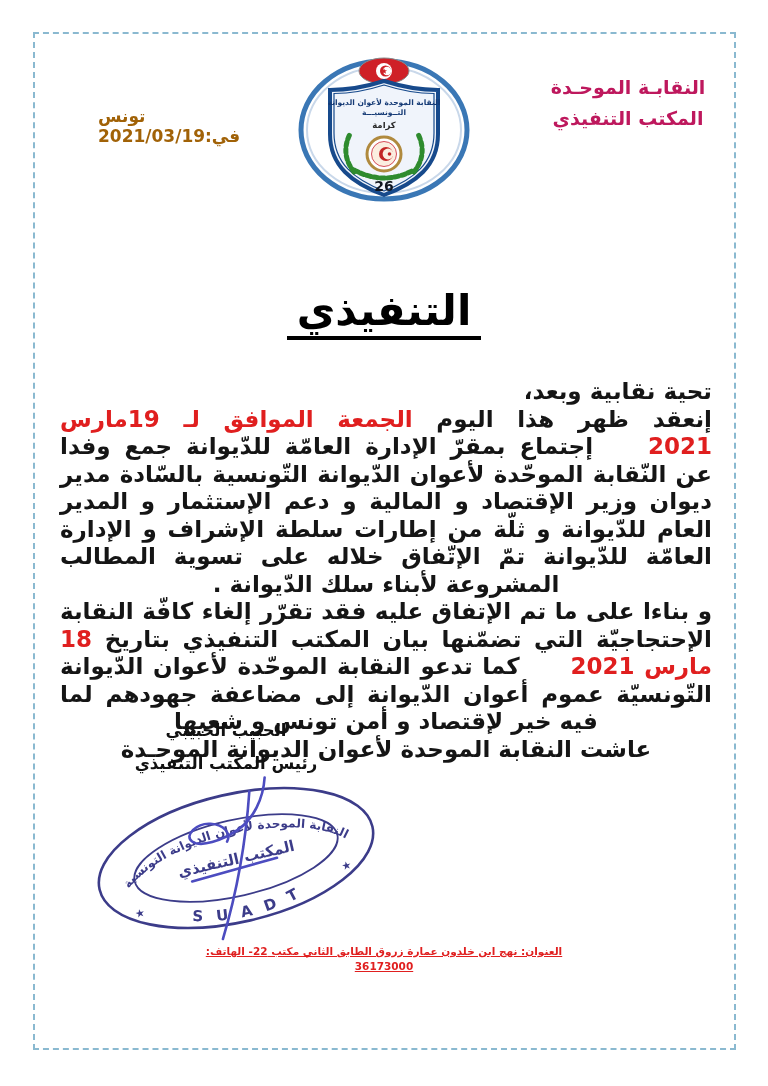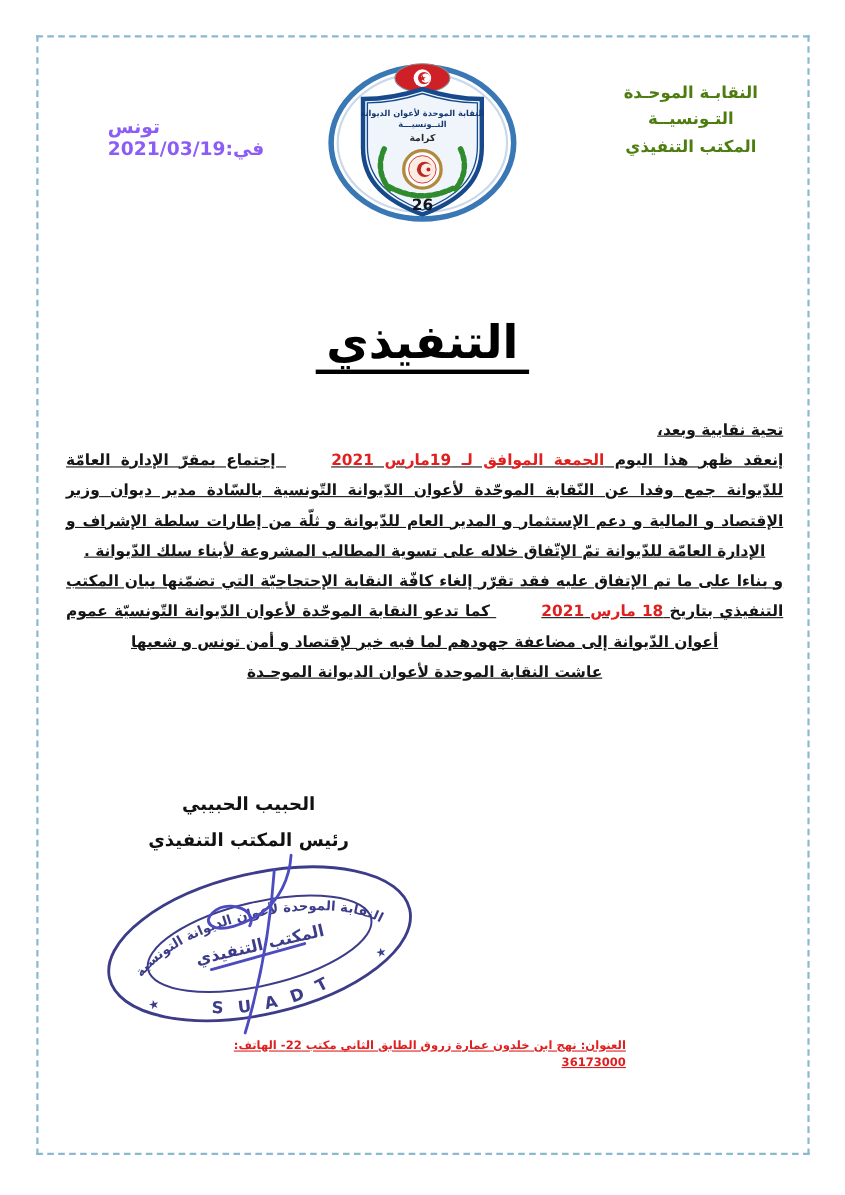--- a/index.html
+++ b/index.html
@@ -8,43 +8,43 @@
 
   .page-border {
     position: absolute; left: 33px; top: 32px; width: 703px; height: 1018px;
     border: 2px dashed var(--border-blue, #8ab9d0);
   }
 
   
   .org-name {
     position: absolute; right: 52px; top: 72px; width: 176px;
     direction: rtl; text-align: center;
-    font-weight: 700; font-size: 15px; line-height: 1.62; color: #4d7c0f;
+    font-weight: 700; font-size: 19px; line-height: 1.62; color: #be185d;
   }
   .date-line {
     position: absolute; left: 98px; top: 106px; width: 170px;
     direction: rtl; text-align: left;
-    font-weight: 700; font-size: 17px; color: #8b5cf6;
+    font-weight: 700; font-size: 17px; color: #a16207;
   }
   .logo-wrap { position: absolute; left: 298px; top: 54px; width: 172px; height: 148px; }
 
   
   .doc-title {
     position: absolute; left: 0; top: 288px; width: 100%;
     text-align: center; direction: rtl;
   }
   .doc-title span {
     display: inline-block; font-size: 42px; font-weight: 700; color: #000;
     border-bottom: 4px solid #000; padding: 0 10px 2px 10px; line-height: 1.1;
   }
 
   
   .body-text {
     position: absolute; left: 60px; top: 378px; width: 652px;
-    direction: rtl; font-weight: 700; font-size: 14px; line-height: 27.5px; color: #151515; text-decoration: underline;
+    direction: rtl; font-weight: 700; font-size: 23px; line-height: 27.5px; color: #151515;
   }
   .body-text .greeting { text-align: right; }
   .body-text .para { text-align: justify; text-align-last: center; }
   .body-text .slogan { text-align: center; }
   .run-red, .red { color: var(--accent-red, #e01f1f); margin-left: 41px; }
 
   
   .sig-block {
     position: absolute; left: 112px; top: 714px; width: 228px;
     direction: rtl; text-align: center; font-weight: 700; font-size: 16.5px;
@@ -53,35 +53,34 @@
 
   
   .stamp-wrap {
     position: absolute; left: 84px; top: 772px; width: 304px; height: 172px;
     transform: rotate(-13deg); opacity: 0.92;
   }
 
   
   .footer {
     position: absolute; left: calc(50% - 185px); top: 944px; width: 370px;
-    direction: rtl; font-weight: 700; font-size: 10.5px;
+    direction: rtl; text-align: center; font-weight: 700; font-size: 10.5px;
     line-height: 15px; color: var(--accent-red, #d22420);
   }
   .footer div { text-decoration: underline; }
 
   svg text { font-family: "DejaVu Sans", sans-serif; }
 </style>
 </head>
 <body>
 
 <div class="page-border"></div>
 
 <div class="org-name">
   <div>النقابـة الموحـدة</div>
-  <div>التـونسيــة</div>
   <div>المكتب التنفيذي</div>
 </div>
 
 <div class="date-line">تونس في:2021/03/19</div>
 
 <div class="logo-wrap">
   <svg width="172" height="148" viewBox="0 0 172 148">
 
     <ellipse cx="86" cy="76" rx="83" ry="69" fill="#ffffff" stroke="#3a77b5" stroke-width="5"></ellipse>
     <ellipse cx="86" cy="76" rx="77" ry="63" fill="none" stroke="#c9d8ea" stroke-width="2"></ellipse>

